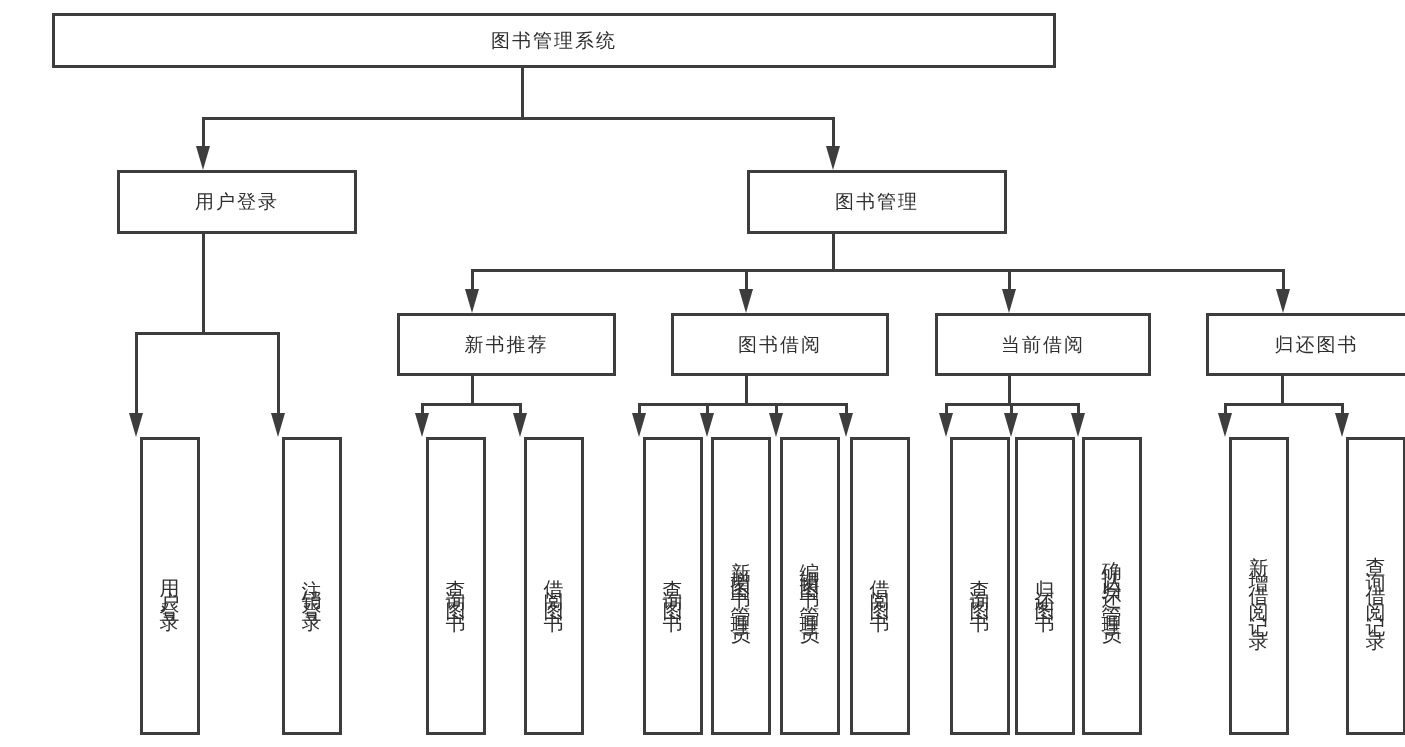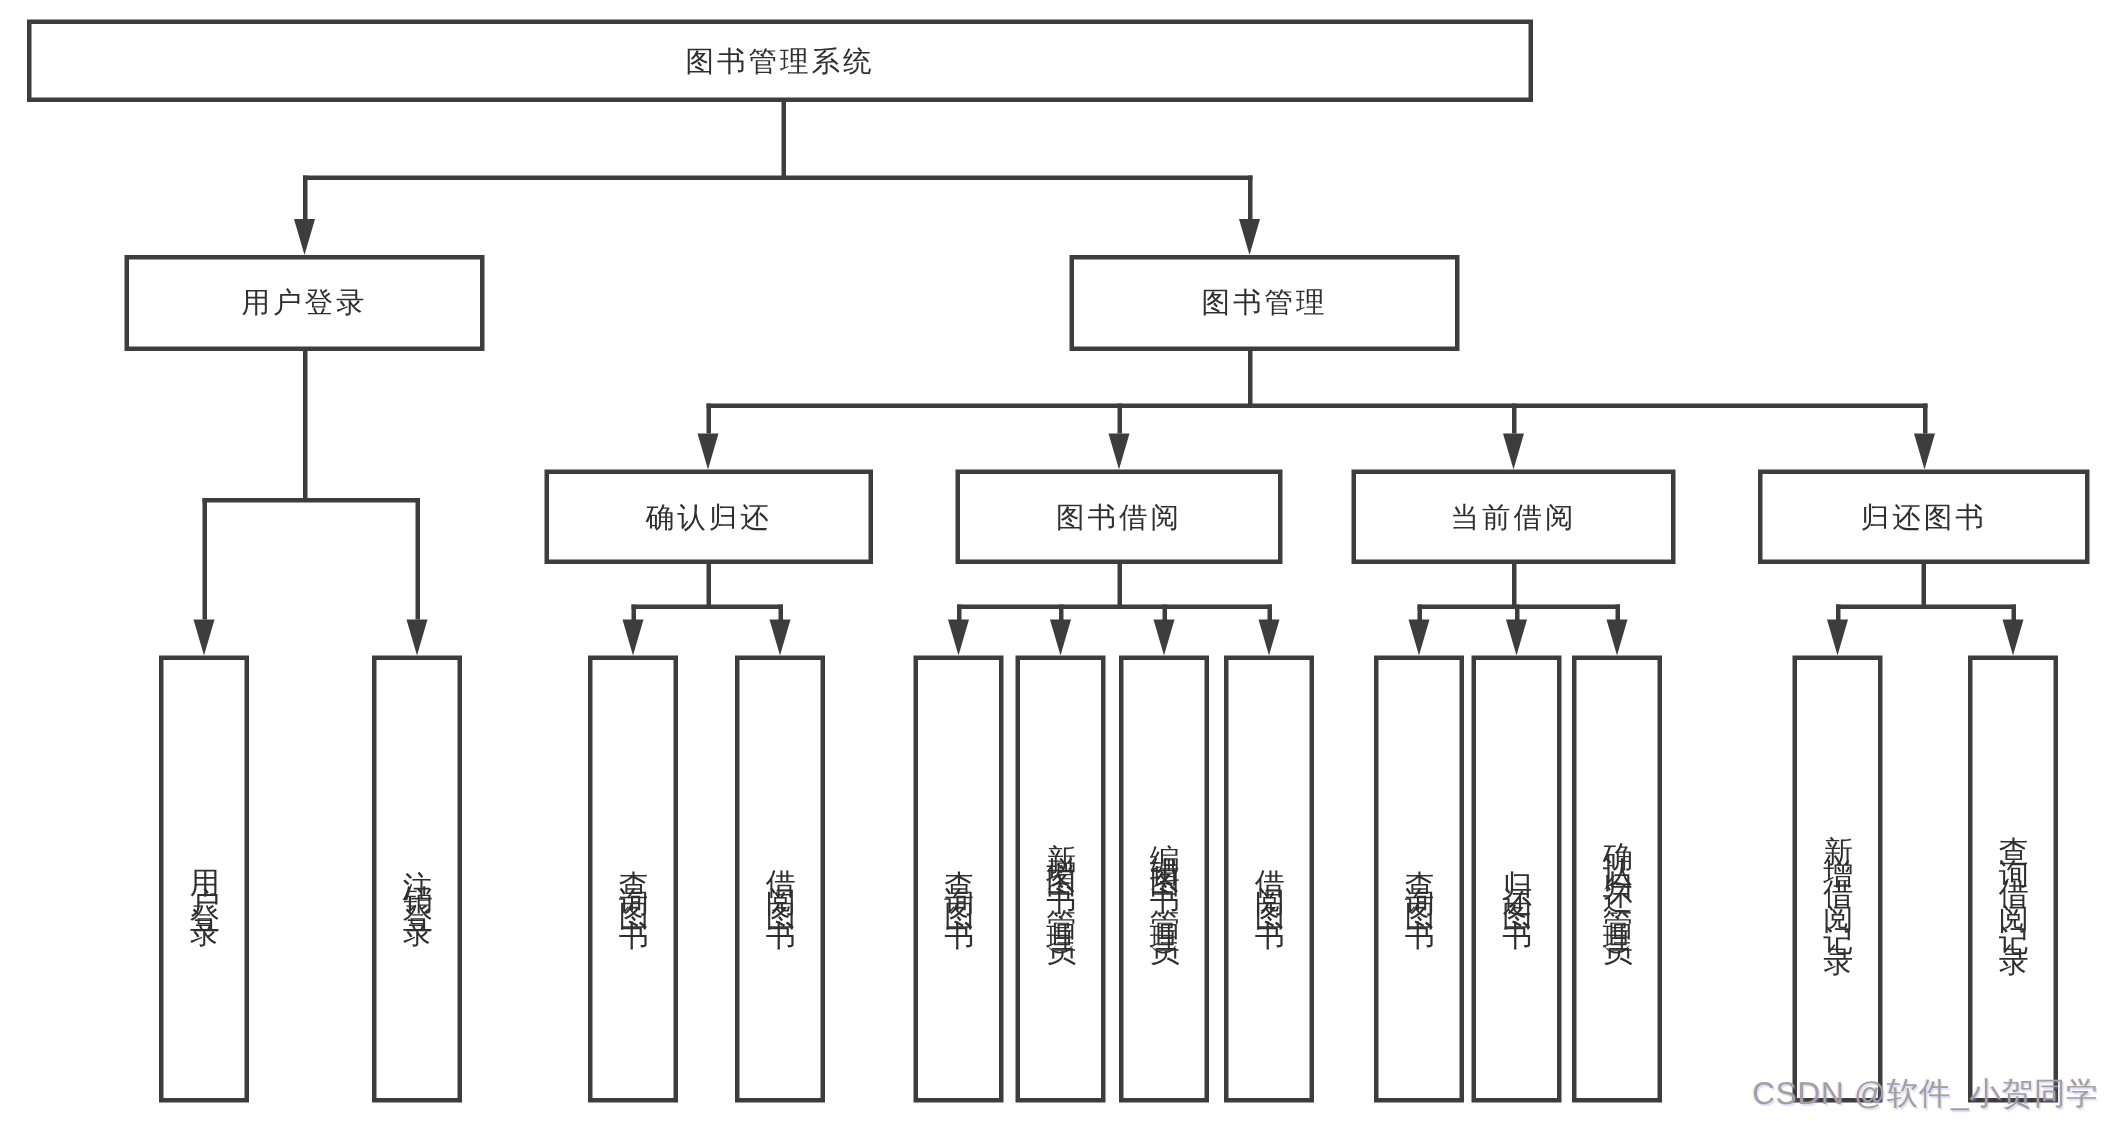--- a/index.html
+++ b/index.html
@@ -13,20 +13,21 @@
   }
   .box {
     position: absolute;
     box-sizing: border-box;
     background: #ffffff;
     border: 3px solid #3d3d3d;
     display: flex;
     align-items: center;
     justify-content: center;
     color: #2f2f2f;
+    margin-left: 34px;
   }
   .hlabel { font-size: 19px; letter-spacing: 2px; white-space: nowrap; }
   .vt {
     writing-mode: vertical-rl;
     text-orientation: mixed;
     font-size: 20px;
     line-height: 1;
     white-space: nowrap;
   }
   .s4 { letter-spacing: 11px; }
@@ -89,21 +90,21 @@
   <i class="vl" style="left:470.5px;top:269px;height:20px"></i>
   <i class="ah" style="left:465px;top:289px"></i>
   <i class="vl" style="left:744.5px;top:269px;height:20px"></i>
   <i class="ah" style="left:739px;top:289px"></i>
   <i class="vl" style="left:1007.5px;top:269px;height:20px"></i>
   <i class="ah" style="left:1002px;top:289px"></i>
   <i class="vl" style="left:1281.5px;top:269px;height:20px"></i>
   <i class="ah" style="left:1276px;top:289px"></i>
 
   <div class="box" style="left:363px;top:313px;width:219px;height:63px">
-    <span class="hlabel">确认归还</span>
+    <span class="hlabel">新书推荐</span>
   </div>
   <div class="box" style="left:901px;top:313px;width:216px;height:63px">
     <span class="hlabel">当前借阅</span>
   </div>
   <div class="box" style="left:637px;top:313px;width:218px;height:63px">
     <span class="hlabel">图书借阅</span>
   </div>
   <div class="box" style="left:1172px;top:313px;width:221px;height:63px">
     <span class="hlabel">归还图书</span>
   </div>
@@ -179,15 +180,14 @@
     <span class="vt s9">确认归还（管理员）</span>
   </div>
 
   <div class="box" style="left:1195px;top:437px;width:60px;height:298px">
     <span class="vt s6">新增借阅记录</span>
   </div>
   <div class="box" style="left:1312px;top:437px;width:60px;height:298px">
     <span class="vt s6">查询借阅记录</span>
   </div>
 
-  <div class="watermark">CSDN @软件_小贺同学</div>
 
 </div>
 
 </body></html>

